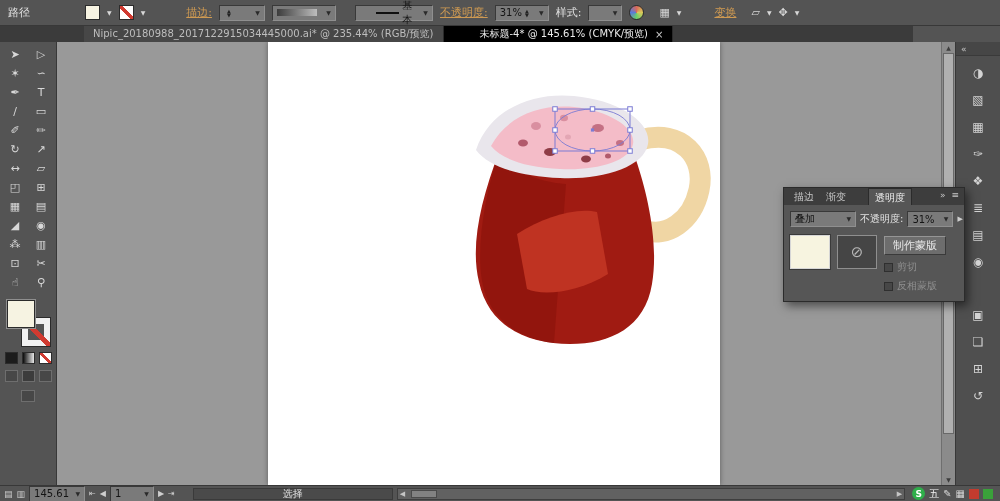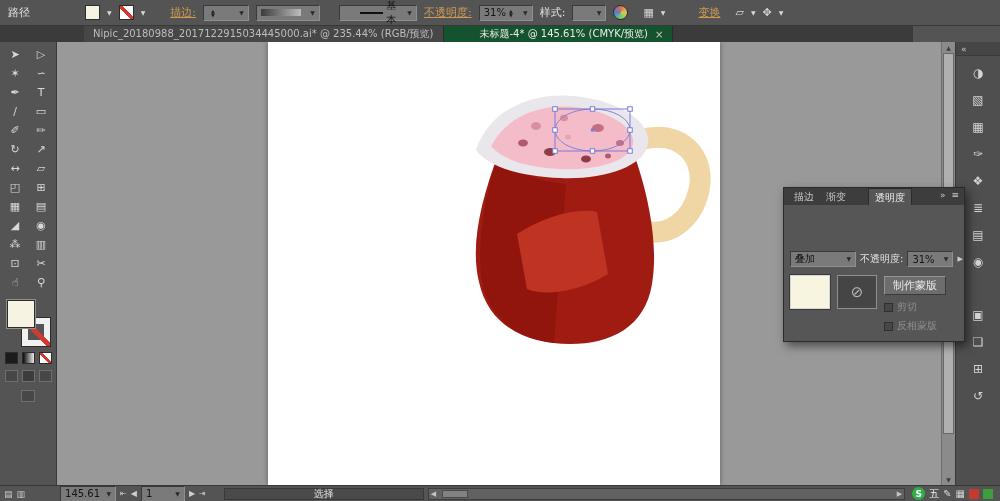--- a/index.html
+++ b/index.html
@@ -13,27 +13,27 @@
   .swatch { width:15px; height:15px; border:1px solid #2c2c2c; background:#f6f3e2; flex:none; }
   .swatch.none { background-color:#ffffff; background-image:linear-gradient(45deg, transparent 42%, #d03a30 42%, #d03a30 58%, transparent 58%); }
   .chev { font-size:6px; color:#d8d8d8; line-height:1; }
   .well { background:#7a7a7a; border:1px solid #393939; border-bottom-color:#8f8f8f; border-right-color:#8f8f8f; height:16px; display:flex; align-items:center; color:#141414; font-size:10px; padding:0 4px; gap:3px; flex:none; }
   .well .chev { color:#2a2a2a; margin-left:auto; }
   .spin { display:flex; flex-direction:column; font-size:5px; line-height:4px; color:#222; }
   .profile-bar { width:40px; height:7px; background:linear-gradient(90deg,#3c3c3c,#bdbdbd); }
   .brush-line { width:26px; height:2px; background:#101010; }
   .recolor { width:15px; height:15px; border-radius:50%; background:conic-gradient(#d9695a,#d9c95a,#6ad06a,#5a7ad9,#d9695a); border:1px solid #2c2c2c; flex:none; }
   .cbicon { color:#d6d6d6; font-size:11px; line-height:1; }
-  .ml48{margin-left:48px;} .ml18{margin-left:18px;} .ml12{margin-left:12px;padding-left:20px;} .ml10{margin-left:26px;} .ml8{margin-left:8px;}
+  .ml48{margin-left:48px;} .ml18{margin-left:34px;} .ml12{margin-left:12px;padding-left:20px;} .ml10{margin-left:26px;} .ml8{margin-left:8px;}
 
   
   .tabs { position:absolute; top:26px; left:0; width:913px; height:16px; background:#3b3b3b; display:flex; z-index:9; }
   .tab-spacer { width:84px; flex:none; }
   .tab { display:flex; align-items:center; gap:7px; padding:0 9px; font-size:10px; color:#bdbdbd; background:#474747; border-right:1px solid #2b2b2b; white-space:nowrap; }
-  .tab.active { background:#14532d; color:#ebebeb;padding-left:36px; }
+  .tab.active { background:#000000; color:#ebebeb;padding-left:36px; }
   .tab .close { font-size:10px; color:#c9c9c9; }
 
   
   .toolbar { position:absolute; left:0; top:42px; width:57px; bottom:16px; background:#545454; border-right:1px solid #383838; padding-top:3px; z-index:8; }
   .tools { display:grid; grid-template-columns:26px 26px; justify-content:center; }
   .tool { height:19px; display:flex; align-items:center; justify-content:center; font-size:11px; color:#d8d8d8; cursor:pointer; }
   .fsarea { position:relative; width:44px; height:46px; margin:8px auto 0; }
   .fill-sq { position:absolute; left:1px; top:0; width:28px; height:28px; background:#f6f3e2; border:1px solid #2b2b2b; box-shadow:0 0 0 1px #8f8f8f; }
   .stroke-sq { position:absolute; right:0; bottom:0; width:28px; height:28px; background:#545454; border:6px solid #f1f1f1; box-shadow:0 0 0 1px #2b2b2b; }
   .stroke-sq::after { content:""; position:absolute; left:-6px; top:-6px; width:28px; height:28px; background:linear-gradient(45deg, transparent 44%, #d03a30 44%, #d03a30 56%, transparent 56%); }
@@ -60,37 +60,37 @@
   .dock-icon { width:24px; height:17px; display:flex; align-items:center; justify-content:center; color:#d4d4d4; font-size:12px; cursor:pointer; }
   .dock-gap { height:16px; }
 
   
   .panel { position:absolute; left:783px; top:187px; width:182px; background:#565656; border:1px solid #2b2b2b; box-shadow:3px 4px 9px rgba(0,0,0,.5); z-index:40; font-size:10px; }
   .panel-tabs { height:17px; background:#3d3d3d; display:flex; padding-left:4px; }
   .ptab { padding:2px 6px 3px; color:#c3c3c3; white-space:nowrap; cursor:pointer; }
   .ptab.active { background:#565656; color:#ededed; border:1px solid #2b2b2b; border-bottom:none;margin-left:16px; }
   .pt-flex { flex:1; }
   .ptab-icons { display:flex; align-items:center; gap:6px; padding:0 5px 3px 0; color:#c9c9c9; font-size:9px; }
-  .panel-body { padding:6px 6px 8px;margin-top:40px; }
+  .panel-body { padding:6px 6px 8px; }
   .prow1 { display:flex; align-items:center; gap:4px; }
   .blend-well { width:66px; }
   .op-well { width:46px; }
   .tiny-arrow { font-size:7px; color:#cfcfcf; }
   .prow2 { display:flex; gap:7px; margin-top:8px; }
   .thumb1 { width:40px; height:34px; background:#f7f4e0; border:1px solid #d6d6d6; outline:1px solid #3a3a3a; flex:none; }
   .thumb2 { width:40px; height:34px; background:#454545; border:1px solid #8f8f8f; color:#b9b9b9; font-size:15px; display:flex; align-items:center; justify-content:center; flex:none; }
   .pcol { display:flex; flex-direction:column; gap:5px; padding-top:1px; }
   .mask-btn { background:#6d6d6d; border:1px solid #3a3a3a; border-top-color:#959595; border-left-color:#959595; color:#e8e8e8; font-size:11px; padding:1px 8px; white-space:nowrap; cursor:pointer; }
   .chk-row { display:flex; align-items:center; gap:4px; color:#8f8f8f; }
   .chk { width:9px; height:9px; background:#474747; border:1px solid #2f2f2f; flex:none; }
 
   
   .status { position:absolute; left:0; bottom:0; width:1000px; height:16px; background:#545454; border-top:1px solid #383838; display:flex; align-items:center; gap:4px; padding:0 4px; font-size:10px; z-index:20; }
   .sicon { color:#c9c9c9; font-size:9px; }
-  .zoomwell { width:56px;margin-left:31px; }
+  .zoomwell { width:56px; }
   .abwell { width:44px; }
   .navbtn { color:#cfcfcf; font-size:8px; cursor:pointer; }
   .status-strip { margin-left:14px; width:200px; height:12px; background:#4a4a4a; border:1px solid #3a3a3a; display:flex; align-items:center; justify-content:center; color:#e3e3e3; flex:none; }
   .hscroll { flex:1; height:12px; background:#616161; border:1px solid #3e3e3e; position:relative; }
   .harrow { position:absolute; top:1px; font-size:7px; color:#c5c5c5; }
   .harrow.left { left:2px; } .harrow.right { right:2px; }
   .hthumb { position:absolute; left:13px; top:1px; bottom:1px; width:26px; background:#828282; border:1px solid #4a4a4a; }
   .taskbar { display:flex; align-items:center; gap:4px; padding:0 3px; flex:none; }
   .tray-sogou { width:13px; height:13px; border-radius:50%; background:#2fae4a; color:#fff; font-size:9px; font-weight:bold; display:flex; align-items:center; justify-content:center; }
   .tray-ime { color:#f4f4f4; font-size:10px; }

